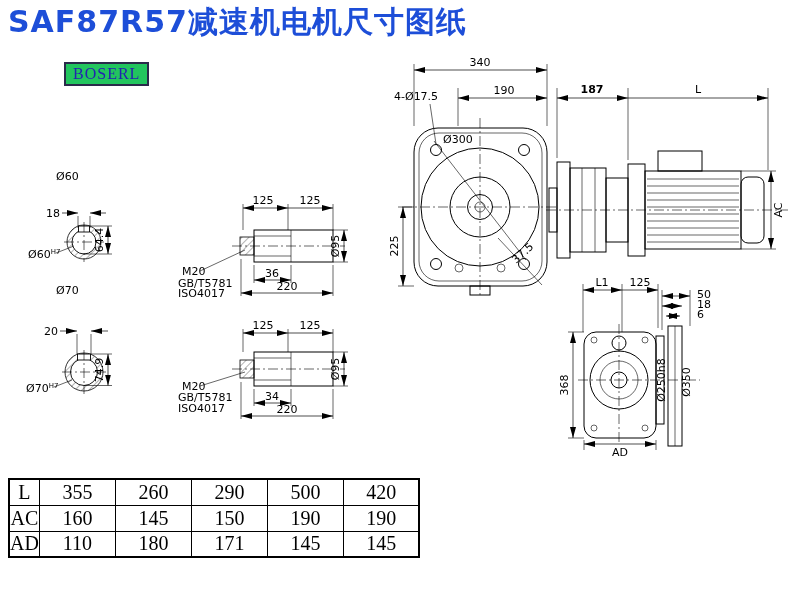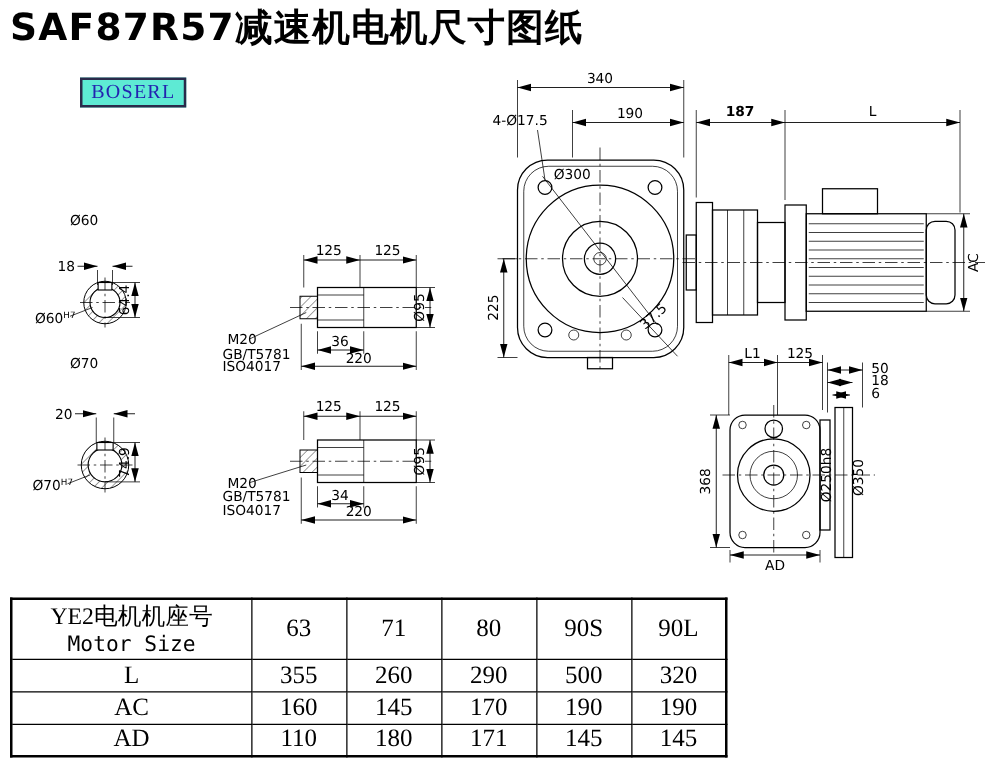--- a/index.html
+++ b/index.html
@@ -1,25 +1,25 @@
 <!DOCTYPE html>
 <html><head>
 <meta charset="utf-8">
 <style>
   * { margin:0; padding:0; box-sizing:border-box; }
   html,body { width:800px; height:610px; background:#ffffff; }
   body { position:relative; font-family:"Liberation Sans",sans-serif; color:#000; overflow:hidden; }
   .page-title {
     position:absolute; left:8px; top:2px;
-    font-size:30px; font-weight:bold; letter-spacing:1px; color:#000000;
+    font-size:30px; font-weight:bold; letter-spacing:1px; color:#1d4ed8;
     font-family:"DejaVu Sans",sans-serif;
   }
   .logo-box {
     position:absolute; left:64px; top:62px;
-    border:2px solid #2a2a4a; padding:1px 7px; background:#5eead4;
+    border:2px solid #2a2a4a; padding:1px 7px; background:#22c55e;
   }
   .logo-text {
     font-family:"Liberation Serif",serif; font-size:16px; color:#2323b0; letter-spacing:1px;
   }
   .drawing-svg { position:absolute; left:0; top:40px; }
   .spec-table {
     position:absolute; left:8px; top:478px;
     border-collapse:collapse; table-layout:fixed; background:#fff;
     border:2px solid #000;
   }
@@ -311,44 +311,33 @@
 
       <line x1="584" y1="400" x2="584" y2="410" class="thin"></line>
       <line x1="656" y1="400" x2="656" y2="410" class="thin"></line>
       <line x1="584" y1="404" x2="656" y2="404" class="dimln" marker-start="url(#arr)" marker-end="url(#arr)"></line>
       <text x="620" y="416" class="t10 mid">AD</text>
     </g>
   </svg>
 
   <table class="spec-table">
     <tbody>
-        <tr>
-      <td class="hdr-first">
-        <div>YE2电机机座号</div>
-        <div class="mono">Motor Size</div>
-      </td>
-      <td class="val">63</td>
-      <td class="val">71</td>
-      <td class="val">80</td>
-      <td class="val">90S</td>
-      <td class="val">90L</td>
-    </tr>
     <tr>
       <td>L</td>
       <td class="val">355</td>
       <td class="val">260</td>
       <td class="val">290</td>
       <td class="val">500</td>
-      <td class="val">320</td>
+      <td class="val">420</td>
     </tr>
     <tr>
       <td>AC</td>
       <td class="val">160</td>
       <td class="val">145</td>
-      <td class="val">170</td>
+      <td class="val">150</td>
       <td class="val">190</td>
       <td class="val">190</td>
     </tr>
     <tr>
       <td>AD</td>
       <td class="val">110</td>
       <td class="val">180</td>
       <td class="val">171</td>
       <td class="val">145</td>
       <td class="val">145</td>

